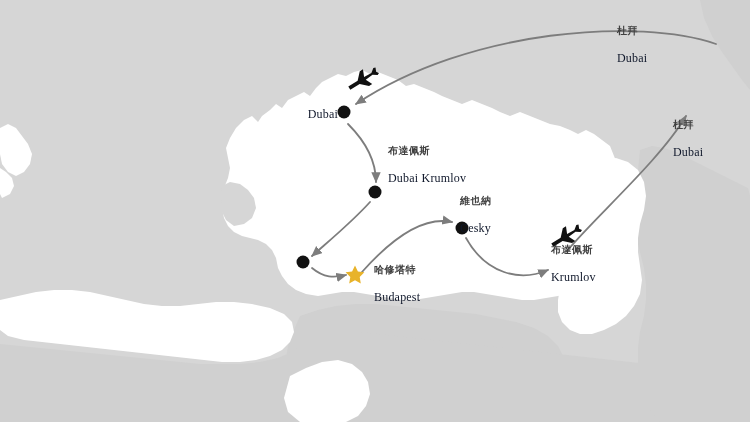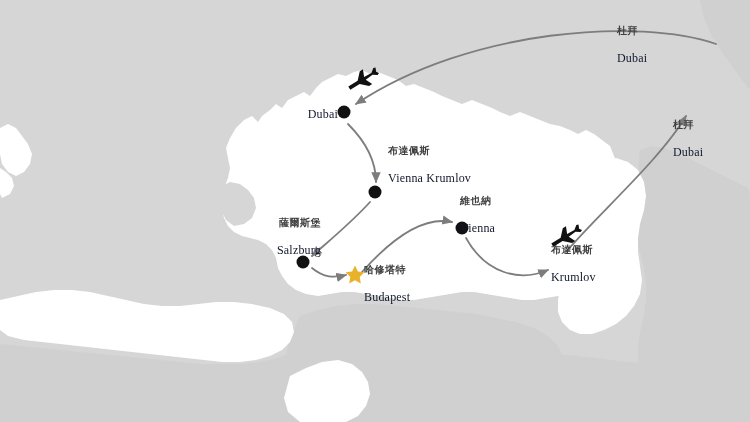--- a/index.html
+++ b/index.html
@@ -180,36 +180,32 @@
     </g>
 
   </svg>
 
   <div class="city-label align-right" style="left:248px; top:92px; width:90px;">
     <span class="en">Dubai</span>
   </div>
 
   <div class="city-label align-left" style="left:388px; top:146px;">
     <span class="cn">布達佩斯</span>
-    <span class="en">Vienna Krumlov</span>
-  </div>
-
-  <div class="city-label align-right" style="left:231px; top:218px; width:90px;">
-    <span class="cn">薩爾斯堡</span>
-    <span class="en">Salzburg</span>
-  </div>
-
-  <div class="city-label align-left" style="left:364px; top:265px;">
+    <span class="en">Dubai Krumlov</span>
+  </div>
+
+
+  <div class="city-label align-left" style="left:374px; top:265px;">
     <span class="cn">哈修塔特</span>
     <span class="en">Budapest</span>
   </div>
 
   <div class="city-label align-left" style="left:460px; top:196px;">
     <span class="cn">維也納</span>
-    <span class="en">Vienna</span>
+    <span class="en">Cesky</span>
   </div>
 
   <div class="city-label align-left" style="left:551px; top:245px;">
     <span class="cn">布達佩斯</span>
     <span class="en">Krumlov</span>
   </div>
 
   <div class="city-label align-left" style="left:617px; top:26px;">
     <span class="cn">杜拜</span>
     <span class="en">Dubai</span>

